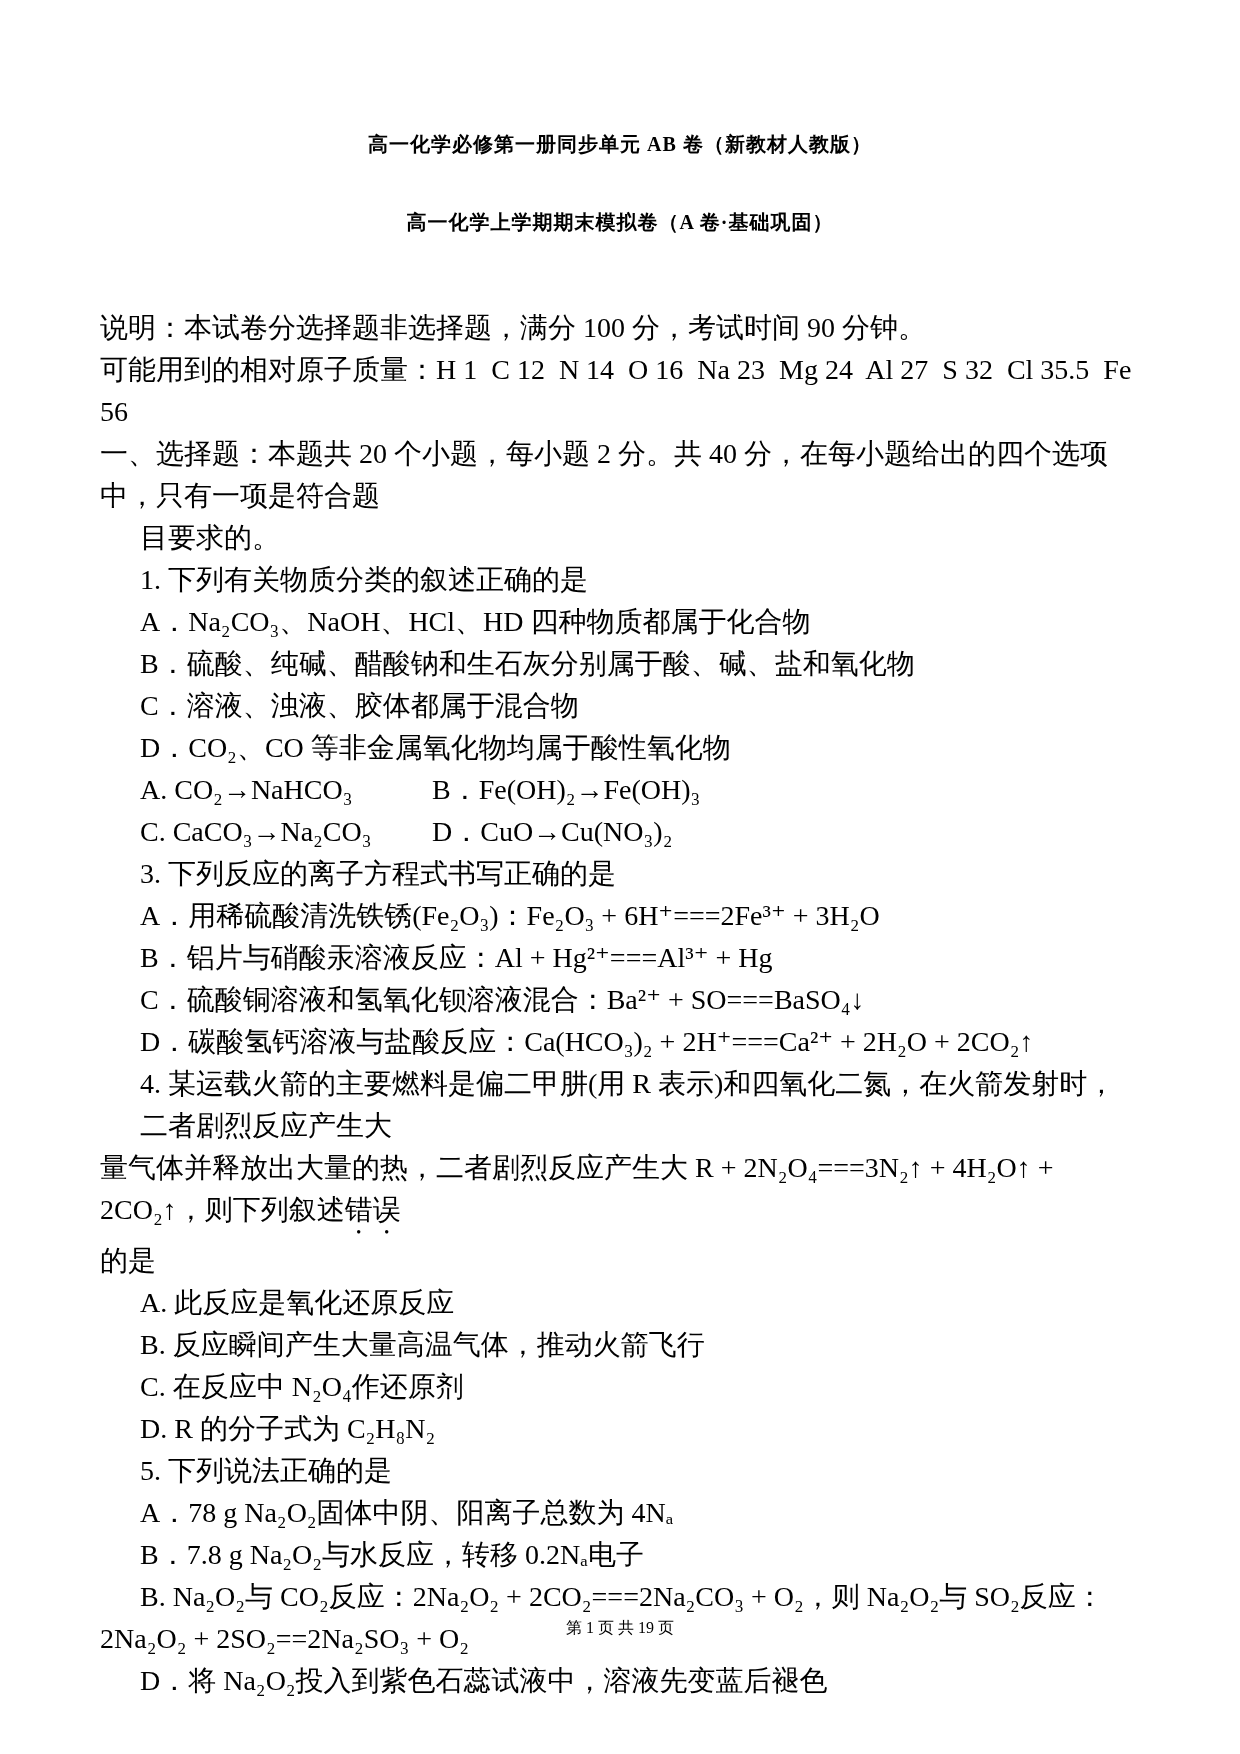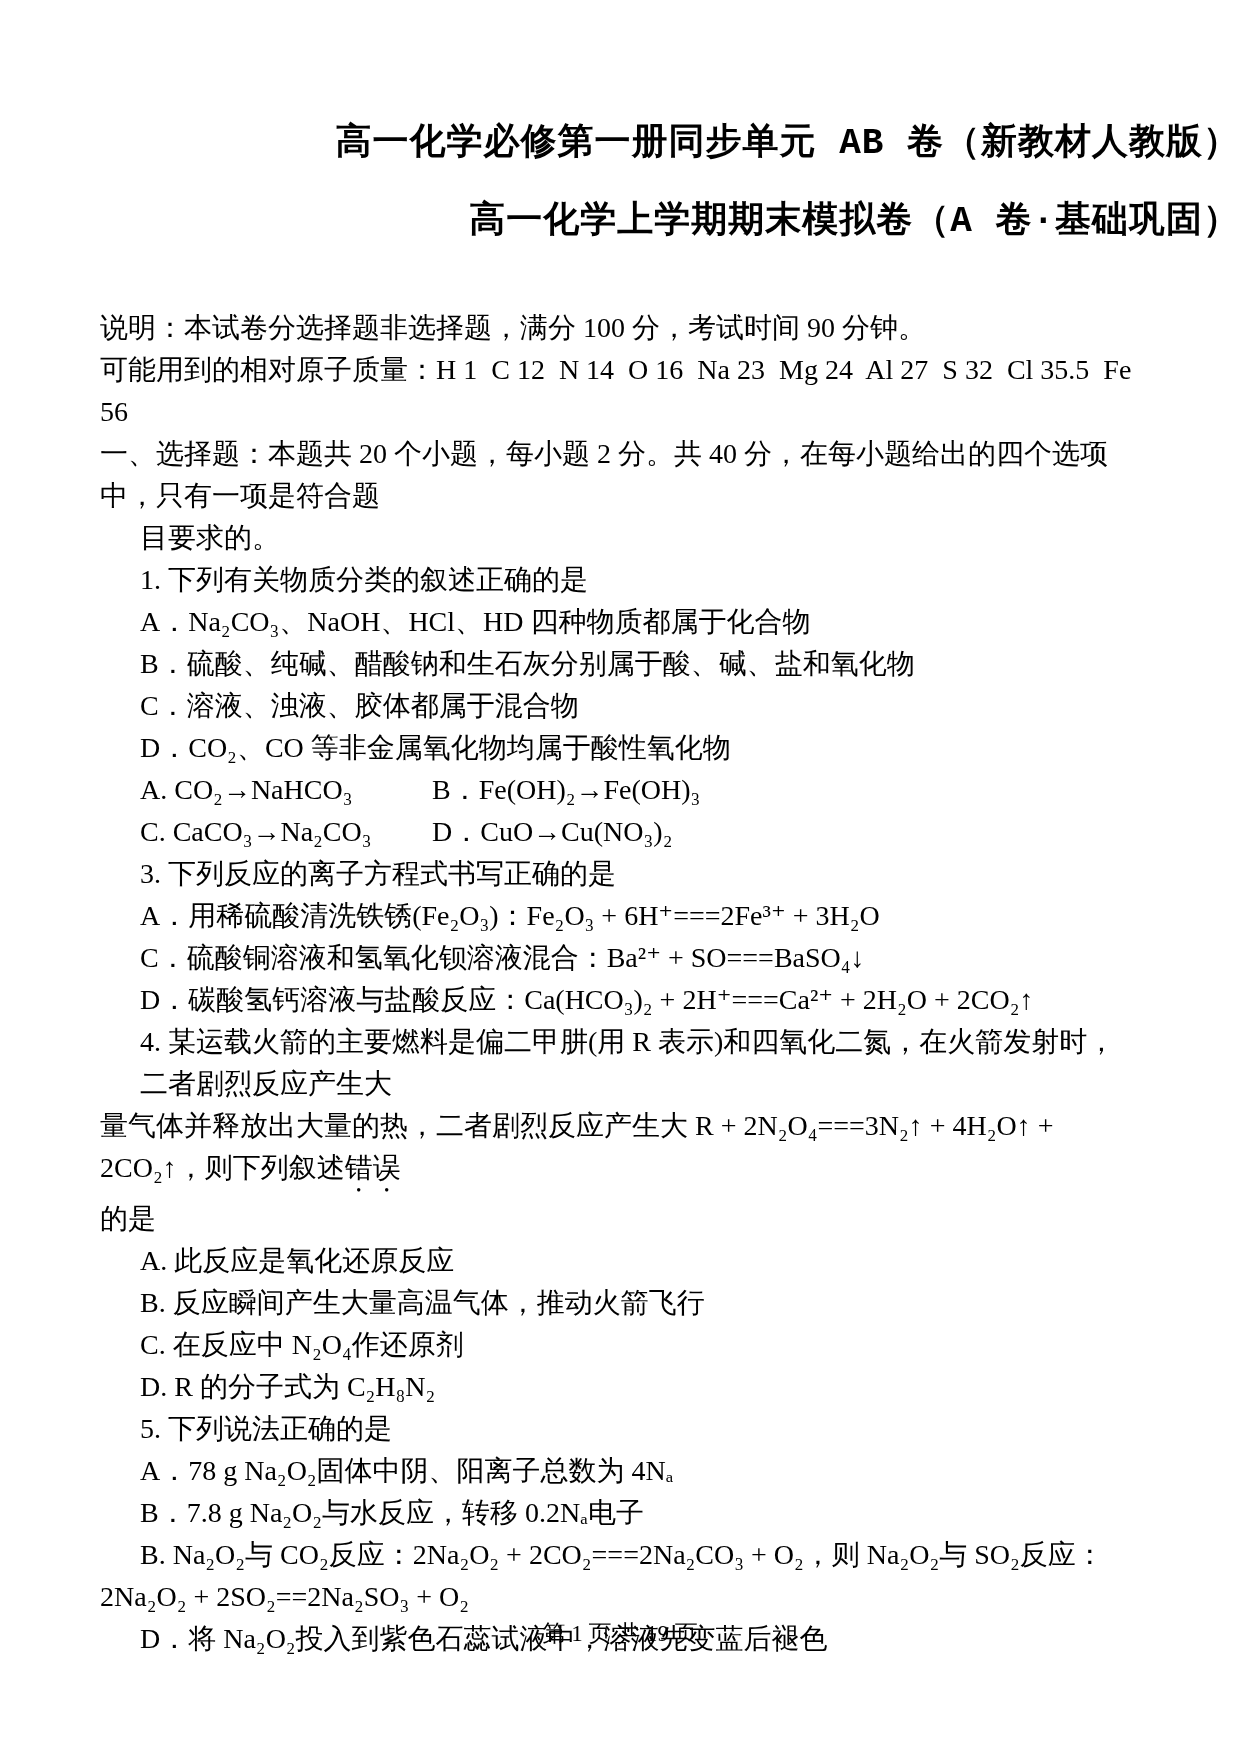--- a/index.html
+++ b/index.html
@@ -6,24 +6,24 @@
   .page {
     position: relative;
     width: 1240px;
     height: 1754px;
     background: #ffffff;
     color: #000000;
     font-family: "Liberation Serif", "DejaVu Serif", serif;
     overflow: hidden;
   }
   .title {
-    text-align: right;
-    font-family: Liberation Mono, monospace;
+    text-align: center;
+    font-family: Liberation Serif, serif;
     font-weight: 700;
-    font-size: 36px;
+    font-size: 20px;
     line-height: 38px;
     letter-spacing: 1px;
   }
   .t1 { padding-top: 125px; }
   .t2 { margin-top: 40px; }
   .content {
     margin: 66px 100px 0 100px;
     width: 1040px;
   }
   .content p {
@@ -39,21 +39,21 @@
     text-emphasis-position: under right;
     -webkit-text-emphasis: filled dot;
     -webkit-text-emphasis-position: under;
   }
   .footer {
     position: absolute;
     top: 1618px;
     left: 0;
     width: 100%;
     text-align: center;
-    font-size: 23px;
+    font-size: 16px;
   }
 </style>
 </head>
 <body>
 
 <div class="page">
 
   <div class="title t1">高一化学必修第一册同步单元 AB 卷（新教材人教版）</div>
   <div class="title t2">高一化学上学期期末模拟卷（A 卷·基础巩固）</div>
 
@@ -68,20 +68,21 @@
     <p class="ind">A．Na₂CO₃、NaOH、HCl、HD 四种物质都属于化合物</p>
     <p class="ind">B．硫酸、纯碱、醋酸钠和生石灰分别属于酸、碱、盐和氧化物</p>
     <p class="ind">C．溶液、浊液、胶体都属于混合物</p>
     <p class="ind">D．CO₂、CO 等非金属氧化物均属于酸性氧化物</p>
 
     <p class="ind"><span class="col1">A. CO₂→NaHCO₃</span><span>B．Fe(OH)₂→Fe(OH)₃</span></p>
     <p class="ind"><span class="col1">C. CaCO₃→Na₂CO₃</span><span>D．CuO→Cu(NO₃)₂</span></p>
 
     <p class="ind">3. 下列反应的离子方程式书写正确的是</p>
     <p class="ind">A．用稀硫酸清洗铁锈(Fe₂O₃)：Fe₂O₃ + 6H⁺===2Fe³⁺ + 3H₂O</p>
+    <p class="ind">B．铝片与硝酸汞溶液反应：Al + Hg²⁺===Al³⁺ + Hg</p>
     <p class="ind">C．硫酸铜溶液和氢氧化钡溶液混合：Ba²⁺ + SO===BaSO₄↓</p>
     <p class="ind">D．碳酸氢钙溶液与盐酸反应：Ca(HCO₃)₂ + 2H⁺===Ca²⁺ + 2H₂O + 2CO₂↑</p>
 
     <p class="ind">4. 某运载火箭的主要燃料是偏二甲肼(用 R 表示)和四氧化二氮，在火箭发射时，二者剧烈反应产生大</p>
     <p><span>量气体并释放出大量的热，二者剧烈反应产生大 R + 2N₂O₄===3N₂↑ + 4H₂O↑ + 2CO₂↑，则下列叙述</span><span class="emph">错误</span></p>
     <p>的是</p>
     <p class="ind">A. 此反应是氧化还原反应</p>
     <p class="ind">B. 反应瞬间产生大量高温气体，推动火箭飞行</p>
     <p class="ind">C. 在反应中 N₂O₄作还原剂</p>
     <p class="ind">D. R 的分子式为 C₂H₈N₂</p>

